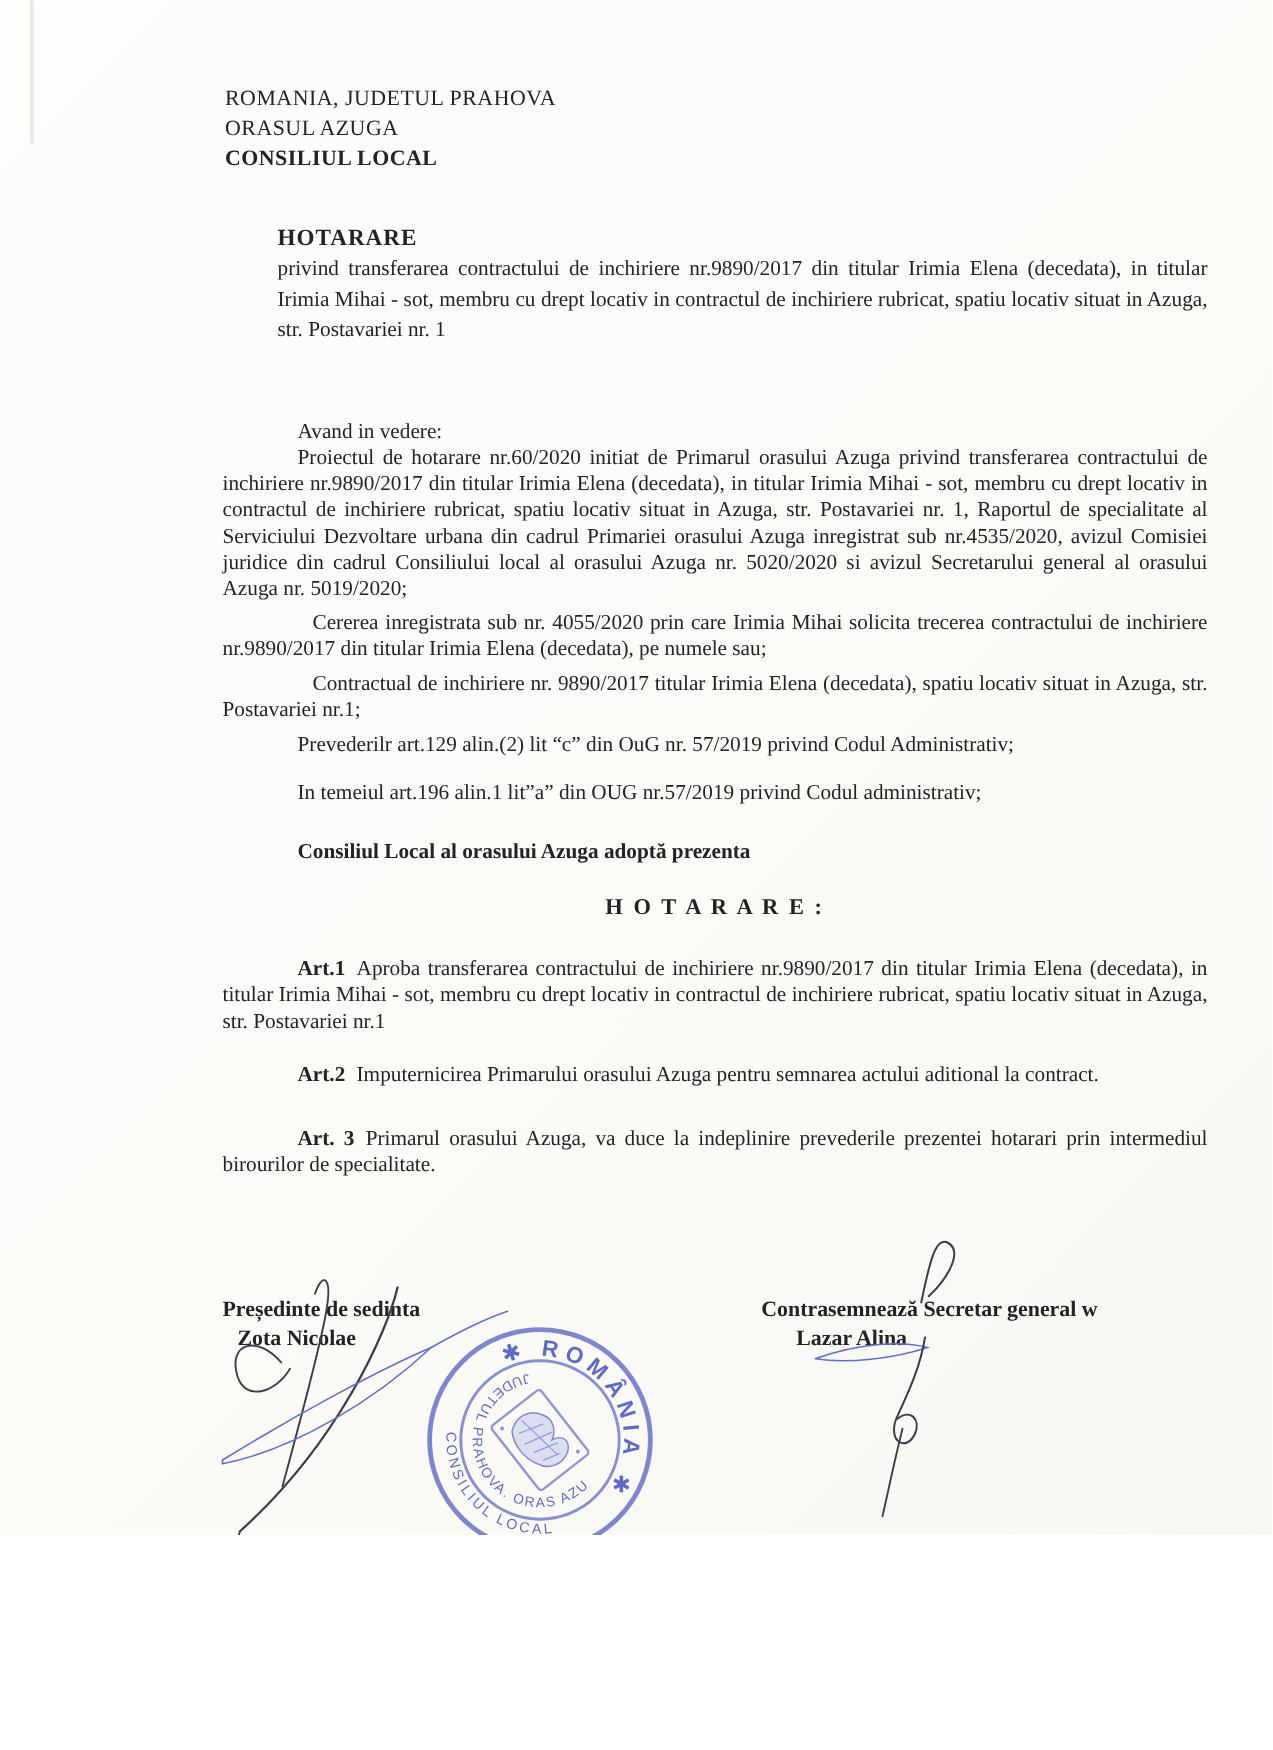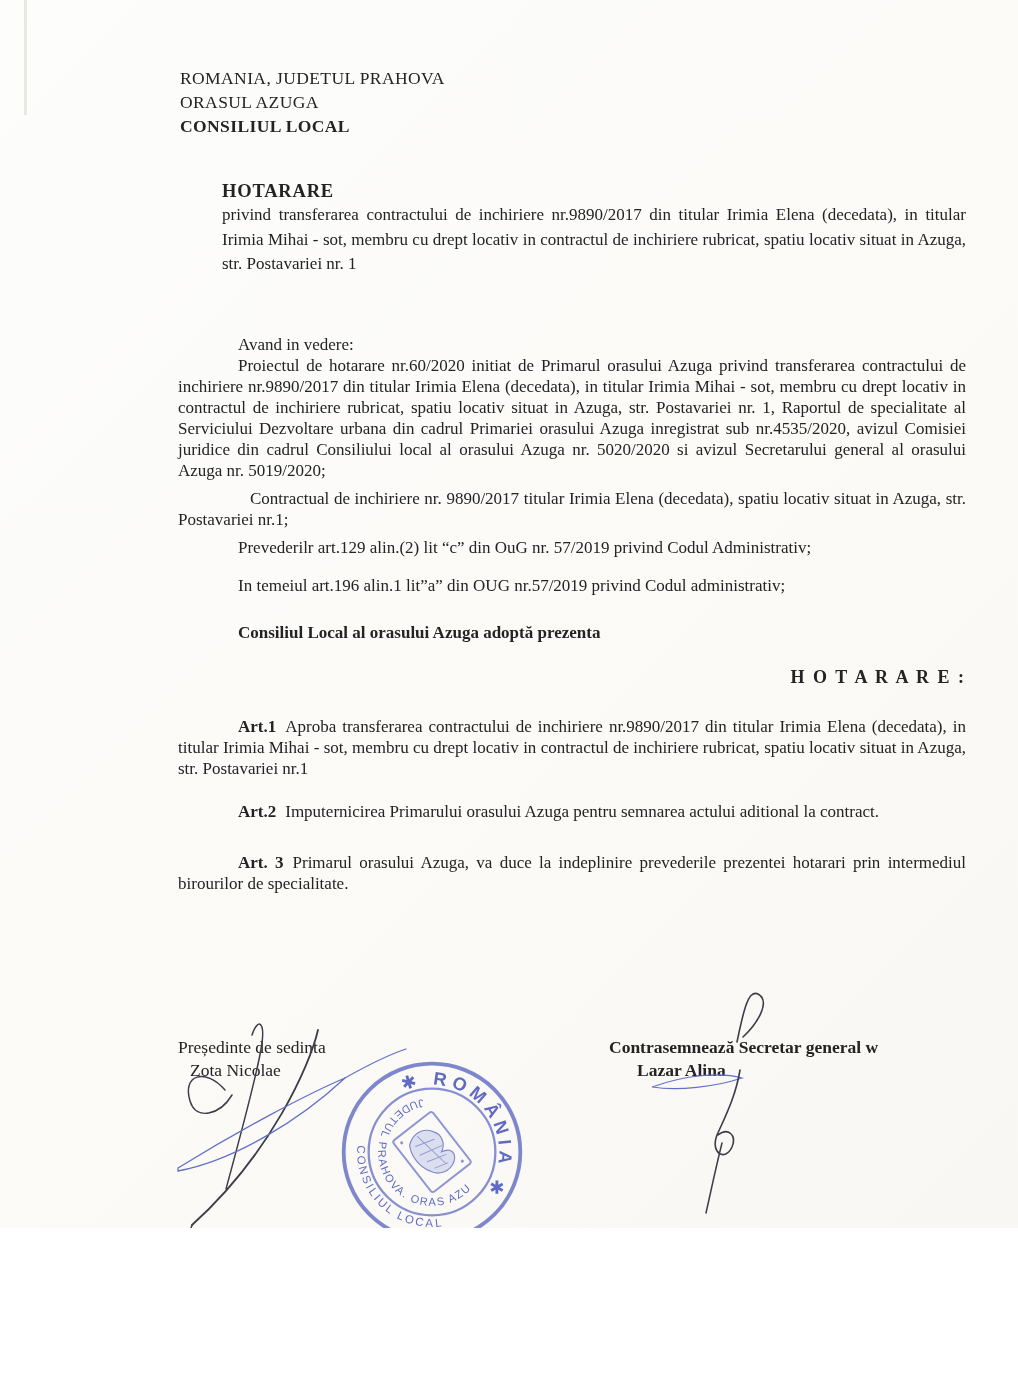--- a/index.html
+++ b/index.html
@@ -21,23 +21,23 @@
   .ind60 { text-indent:60px; }
   .ind72 { text-indent:72px; }
   .mt6 { margin-top:6px !important; }
   .mt7 { margin-top:7px !important; }
   .mt17 { margin-top:17px !important; }
   .mt26 { margin-top:26px !important; }
   .mt24 { margin-top:24px !important; }
   .mt28 { margin-top:28px !important; }
   .mt22 { margin-top:22px !important; }
   .mt30 { margin-top:30px !important; }
-  .decision-heading { text-align:right; font-weight:bold; font-size:18px; letter-spacing:2px; }
+  .decision-heading { text-align:center; font-weight:bold; font-size:18px; letter-spacing:2px; }
   .art-label { font-weight:bold; margin-right:9px; }
-  .sig-left { position:absolute; left:178px; top:1036px; font-size:17.5px; font-weight:normal; line-height:23px; }
+  .sig-left { position:absolute; left:178px; top:1036px; font-size:17.5px; font-weight:bold; line-height:23px; }
   .sig-left .name { margin-left:12px; }
   .sig-right { position:absolute; left:609px; top:1036px; font-size:17.5px; font-weight:bold; line-height:23px; }
   .sig-right .name { margin-left:28px; }
   .footer { position:absolute; left:178px; top:1232px; font-size:15px; font-weight:bold; line-height:25px; }
   .date-strike { position:absolute; left:234px; top:1241px; width:25px; height:2.4px; background:#2d2d2d; transform:rotate(4deg); border-radius:2px; }
   .stamp { position:absolute; left:336px; top:1056px; width:192px; height:192px; opacity:.88; }
   .stamp text { font-family:"Liberation Sans","DejaVu Sans",sans-serif; }
   .sigs { position:absolute; left:140px; top:975px; width:700px; height:290px; }
   .smudge { position:absolute; left:950px; top:1350px; width:36px; height:32px; opacity:.75; }
 </style>
@@ -55,20 +55,21 @@
   </div>
 
   <div class="title-block">
     <div class="doc-title">HOTARARE</div>
     <p class="subtitle">privind transferarea contractului de inchiriere nr.9890/2017 din titular Irimia Elena (decedata), in titular Irimia Mihai - sot, membru cu drept locativ in contractul de inchiriere rubricat, spatiu locativ situat in Azuga, str. Postavariei nr. 1</p>
   </div>
 
   <div class="body">
     <p class="ind60">Avand in vedere:</p>
     <p class="jst ind60">Proiectul de hotarare nr.60/2020 initiat de Primarul orasului Azuga privind transferarea contractului de inchiriere nr.9890/2017 din titular Irimia Elena (decedata), in titular Irimia Mihai - sot, membru cu drept locativ in contractul de inchiriere rubricat, spatiu locativ situat in Azuga, str. Postavariei nr. 1, Raportul de specialitate al Serviciului Dezvoltare urbana din cadrul Primariei orasului Azuga inregistrat sub nr.4535/2020, avizul Comisiei juridice din cadrul Consiliului local al orasului Azuga nr. 5020/2020 si avizul Secretarului general al orasului Azuga nr. 5019/2020;</p>
+    <p class="jst ind72 mt6">Cererea inregistrata sub nr. 4055/2020 prin care Irimia Mihai solicita trecerea contractului de inchiriere nr.9890/2017 din titular Irimia Elena (decedata), pe numele sau;</p>
     <p class="jst ind72 mt7">Contractual de inchiriere nr. 9890/2017 titular Irimia Elena (decedata), spatiu locativ situat in Azuga, str. Postavariei nr.1;</p>
     <p class="ind60 mt7">Prevederilr  art.129 alin.(2) lit “c”  din OuG nr. 57/2019 privind Codul Administrativ;</p>
     <p class="ind60 mt17">In temeiul art.196 alin.1 lit”a” din OUG nr.57/2019 privind Codul administrativ;</p>
     <p class="b ind60 mt26">Consiliul Local al orasului Azuga adoptă prezenta</p>
     <p class="decision-heading mt24">H O T A R A R E :</p>
     <p class="jst ind60 mt28"><span class="art-label">Art.1</span><span>Aproba transferarea contractului de inchiriere nr.9890/2017 din titular Irimia Elena (decedata), in titular Irimia Mihai - sot, membru cu drept locativ in contractul de inchiriere rubricat, spatiu locativ situat in Azuga, str. Postavariei  nr.1</span></p>
     <p class="jst ind60 mt22"><span class="art-label">Art.2</span><span>Imputernicirea Primarului orasului Azuga pentru semnarea actului aditional la contract.</span></p>
     <p class="jst ind60 mt30"><span class="art-label">Art. 3</span><span>Primarul orasului Azuga, va duce la indeplinire prevederile prezentei hotarari prin intermediul birourilor de specialitate.</span></p>
   </div>
 

